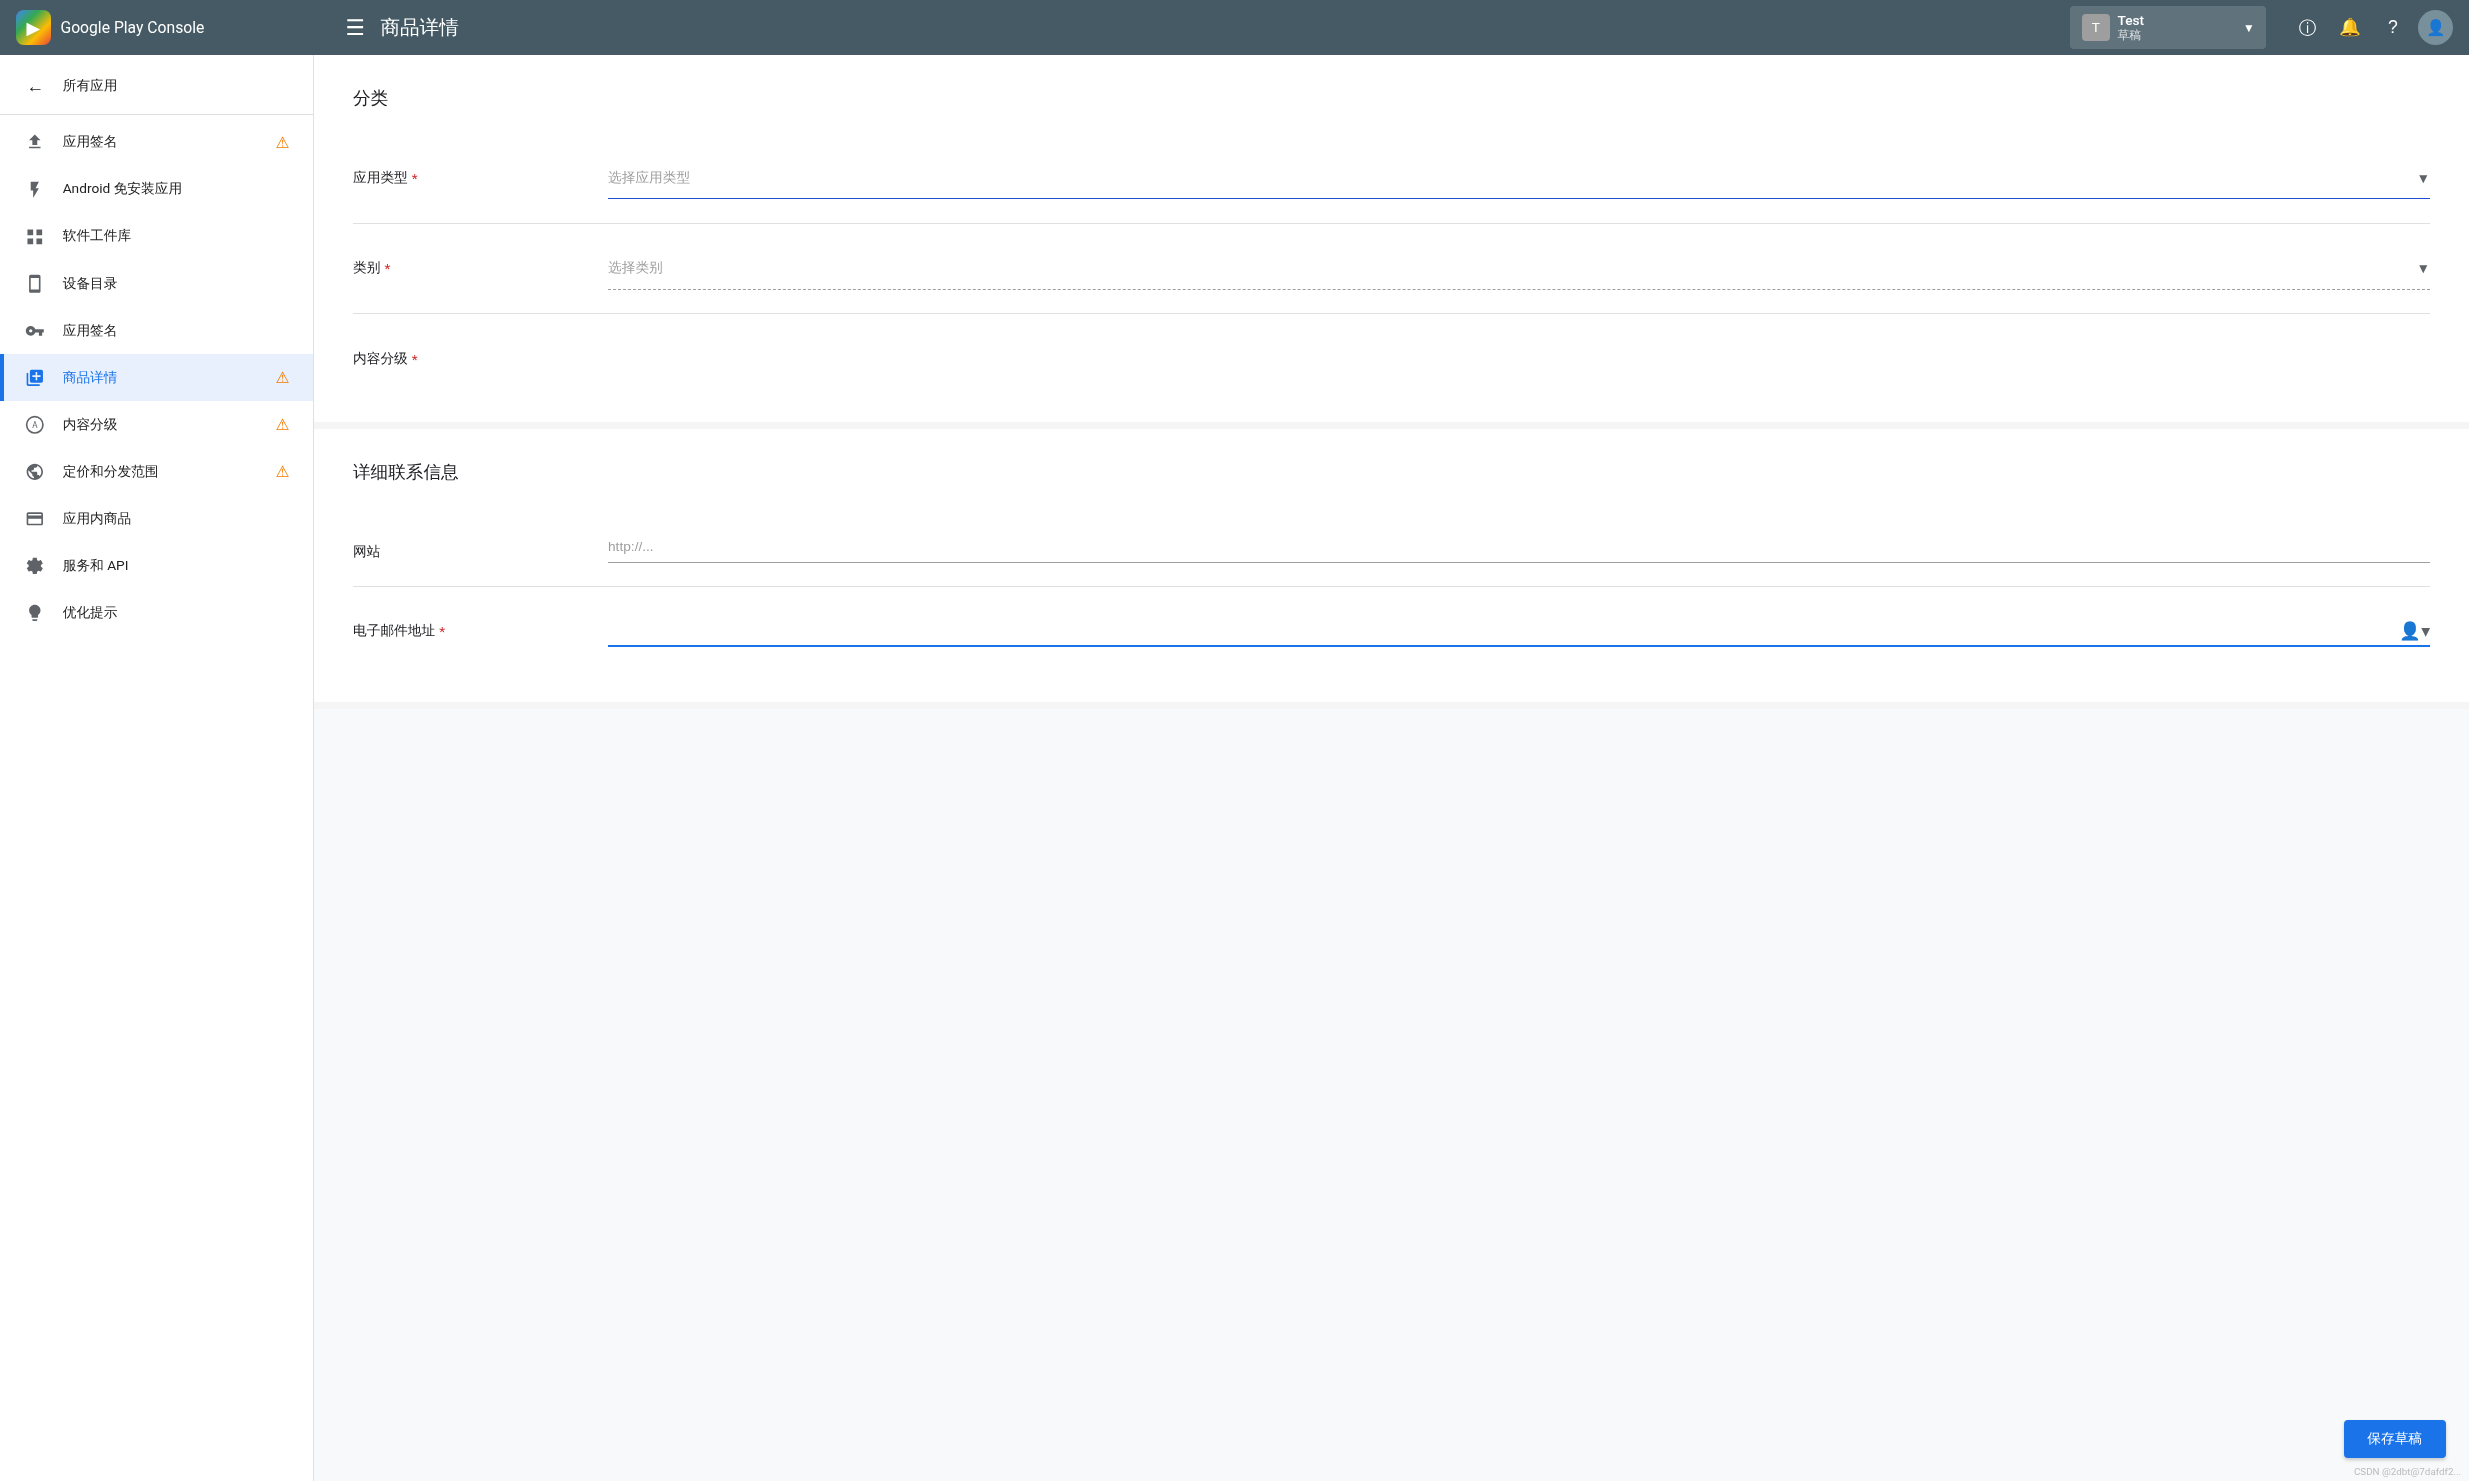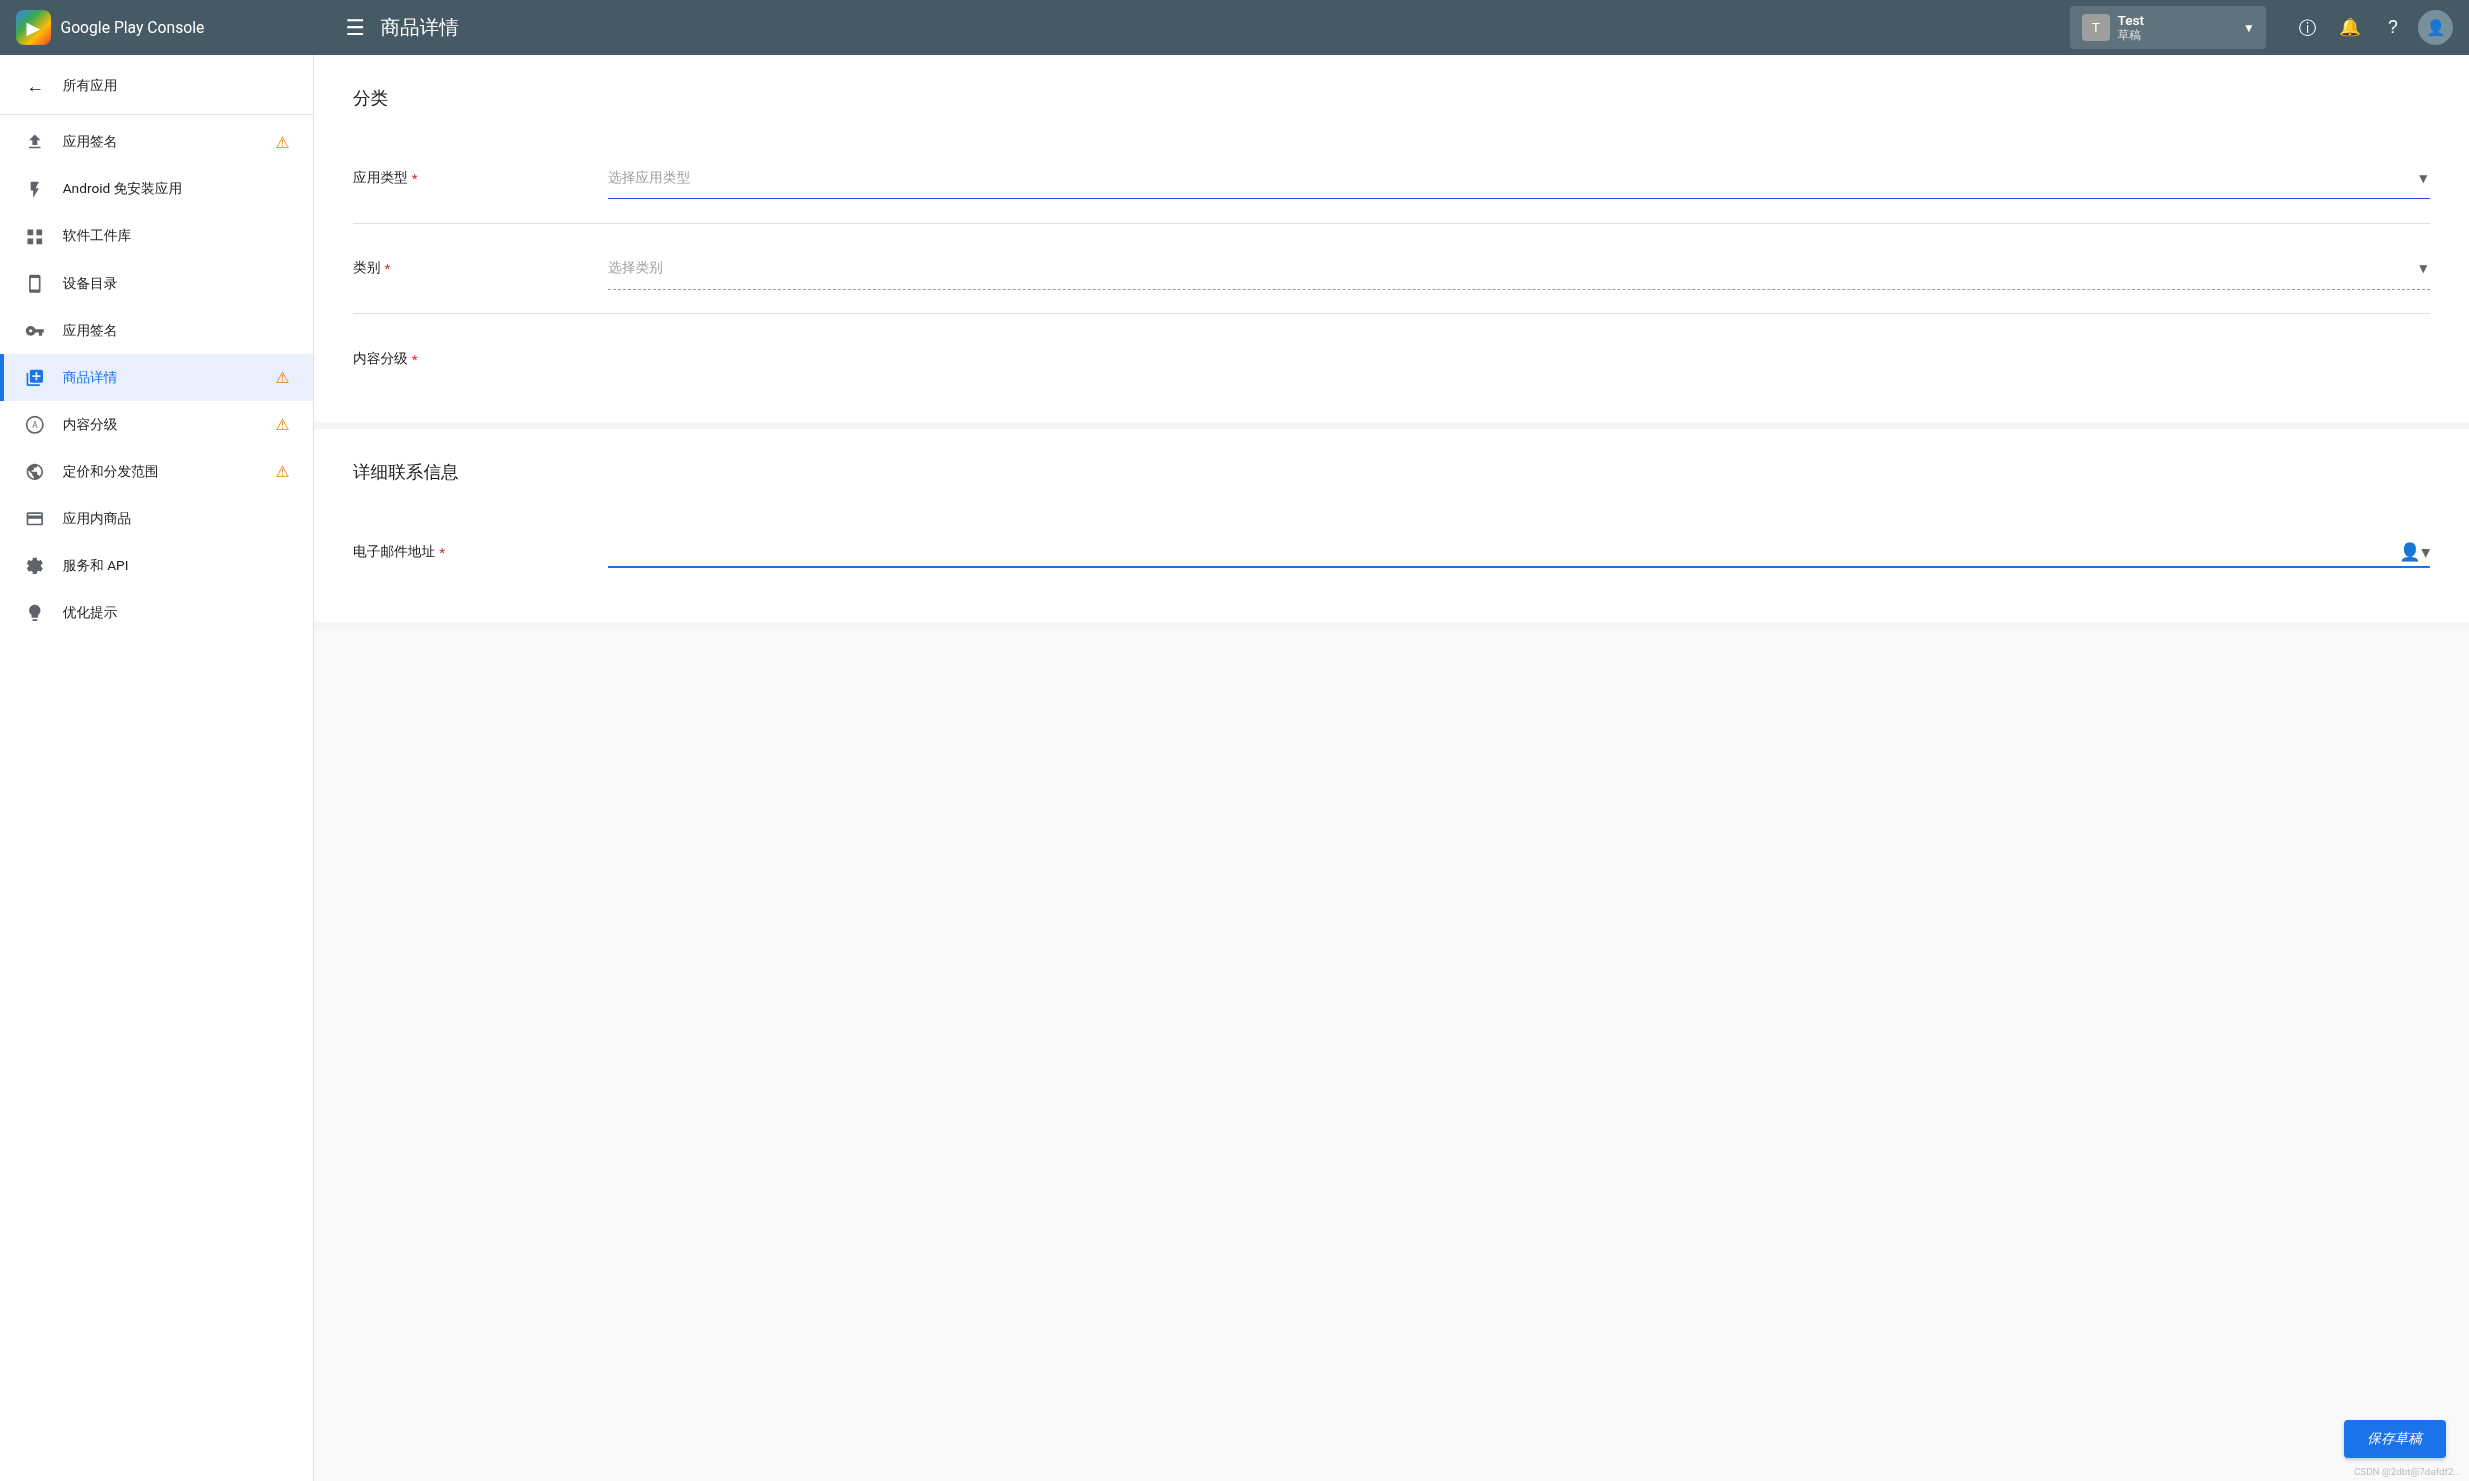--- a/index.html
+++ b/index.html
@@ -182,21 +182,20 @@
     
     .save-button-wrapper {
       position: fixed; bottom: 23.5px; right: 23.5px;
     }
     .save-button {
       background: #1a73e8; color: white;
       border: none; border-radius: 3.9px;
       padding: 9.8px 23.5px; font-size: 13.7px;
       cursor: pointer; font-weight: 500;
       box-shadow: 0 2px 3.9px rgba(0,0,0,0.2);
-      font-style: italic;
     }
 
     
     .watermark {
       position: fixed; bottom: 3.9px; right: 7.8px;
       font-size: 9.8px; color: #bbb;
     }
   </style>
 </head>
 <body>
@@ -378,20 +377,28 @@
         <div class="field-label">
           <span>内容分级</span>
           <span class="required"> *</span>
         </div>
       </div>
     </div>
 
     <div class="section">
       <div class="section-title">详细联系信息</div>
 
+      <div class="field-row">
+        <div class="field-label">
+          <span>网站</span>
+        </div>
+        <div class="field-control">
+          <input type="text" class="text-input" placeholder="http://..." style="">
+        </div>
+      </div>
 
       <div class="field-row">
         <div class="field-label">
           <span>电子邮件地址</span>
           <span class="required"> *</span>
         </div>
         <div class="field-control">
           <div class="email-input-row">
             <input type="email" class="email-input" placeholder="" style="">
             <span class="email-icon">👤▾</span>

